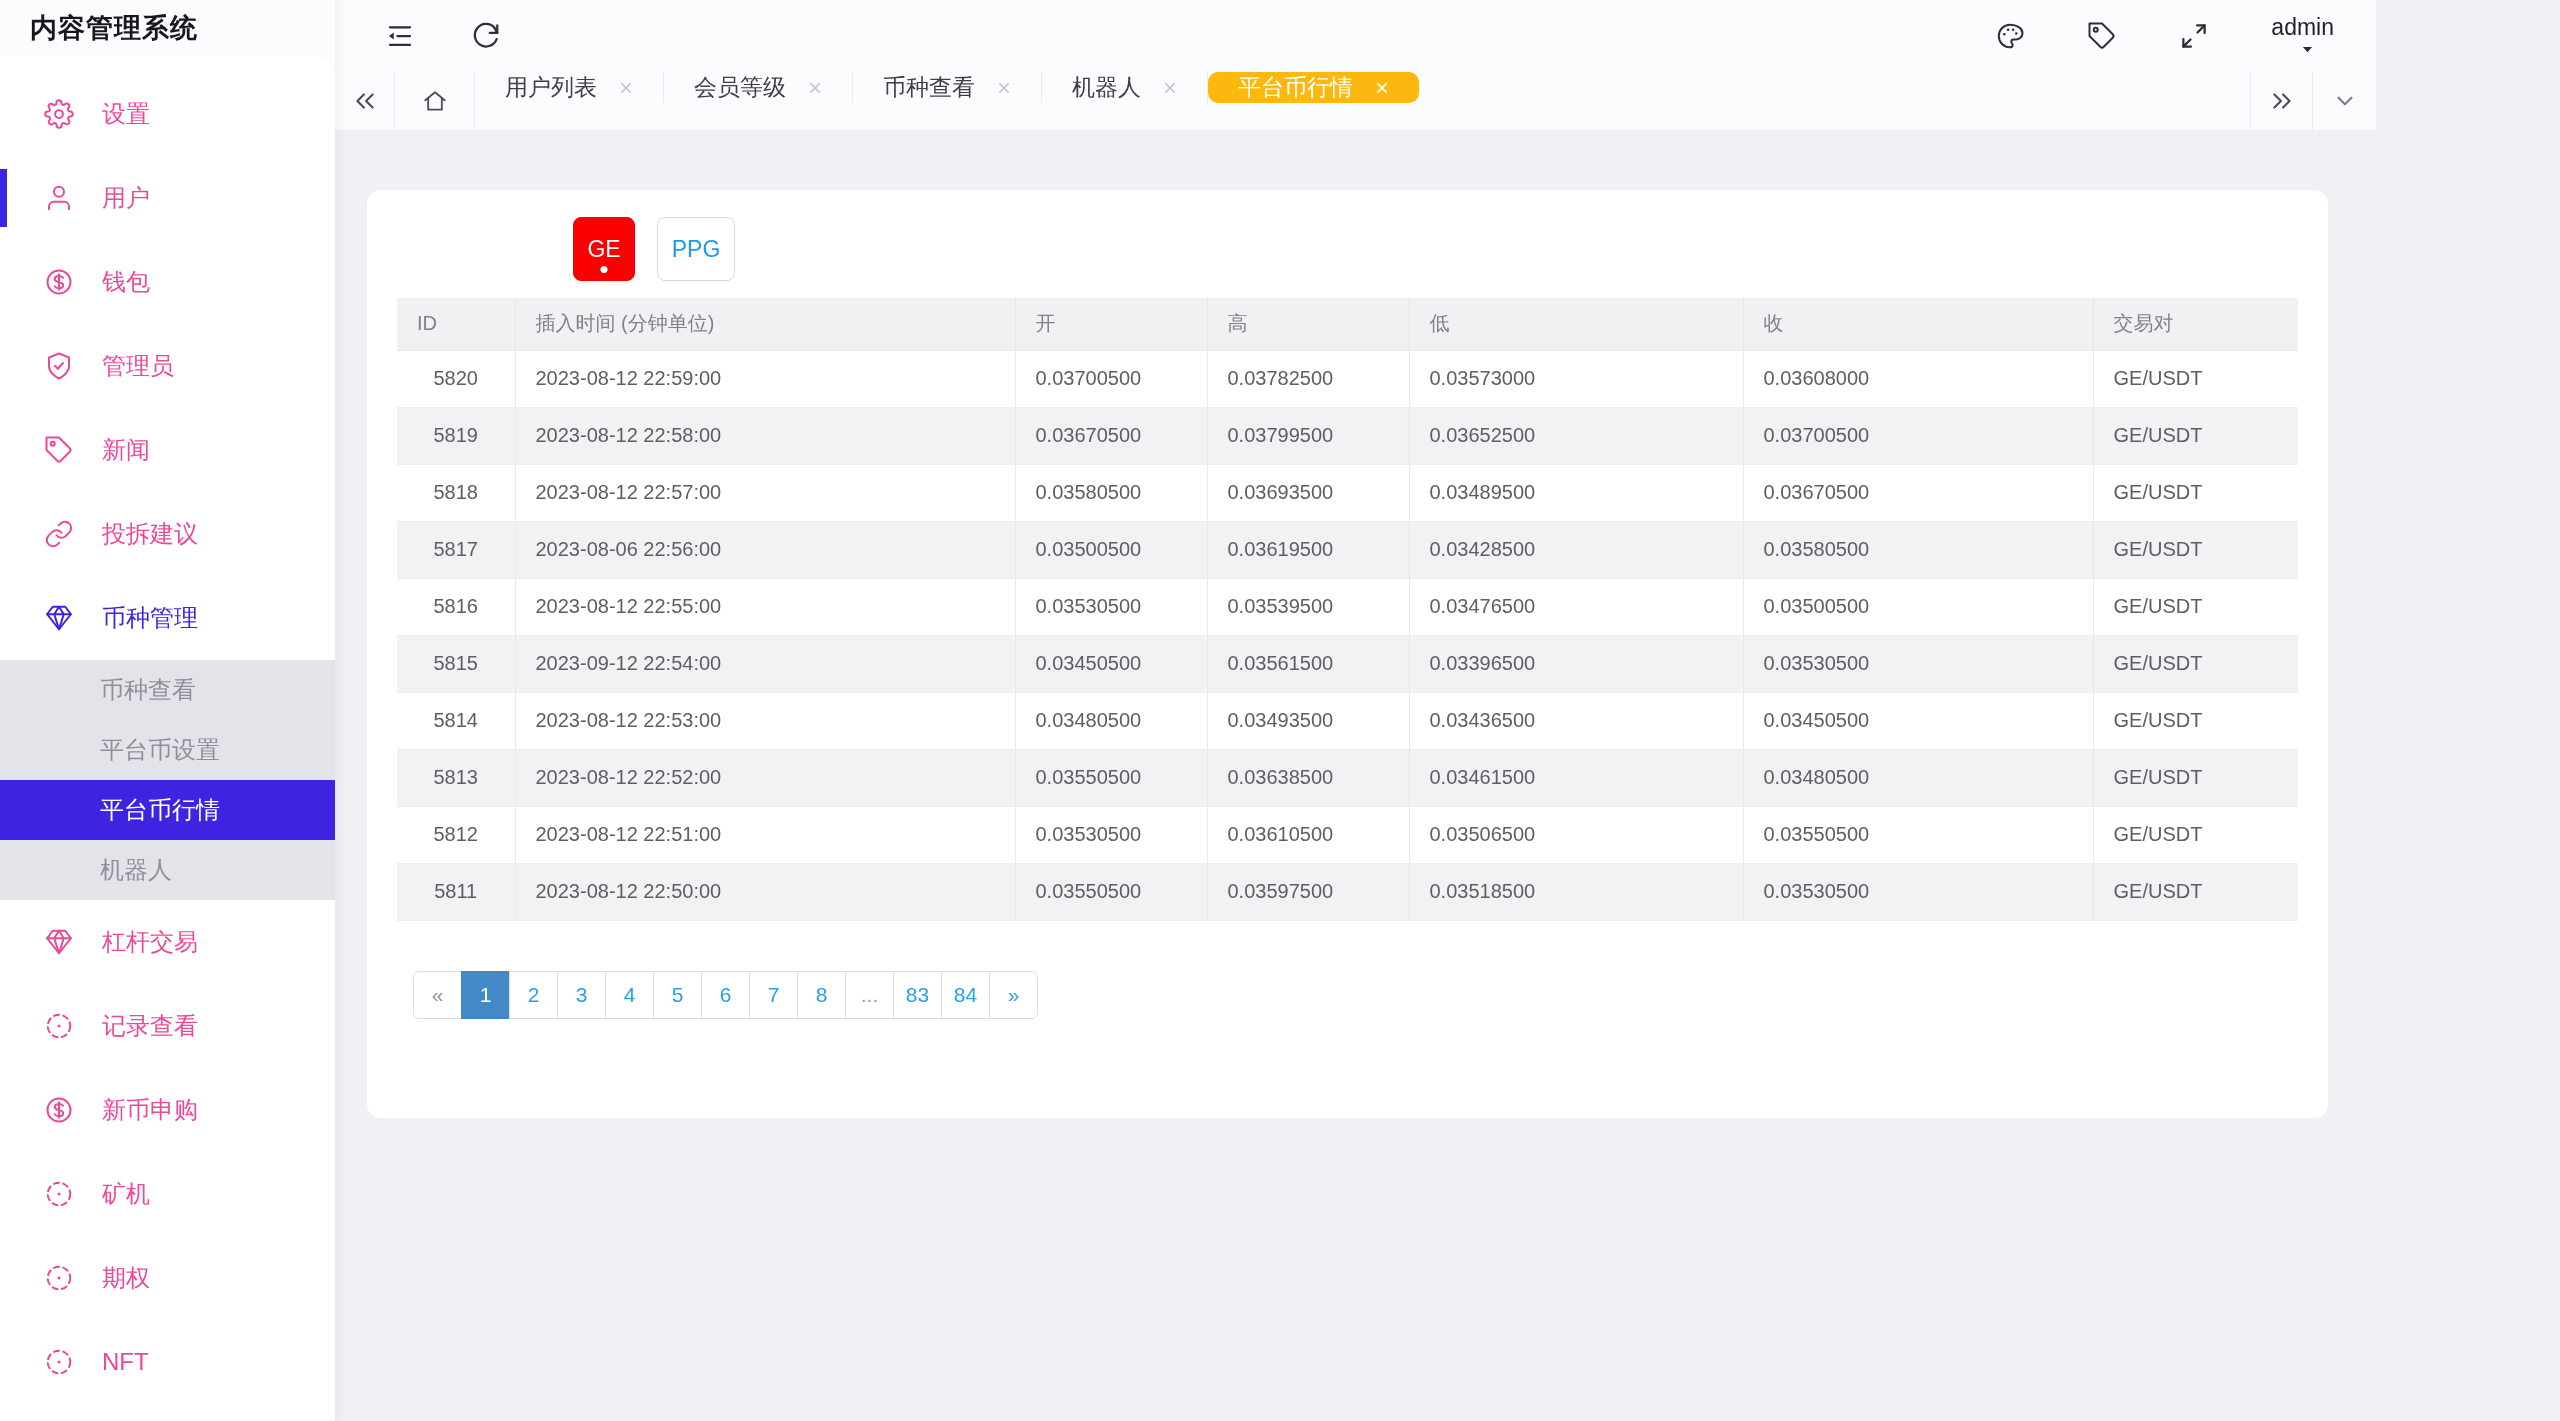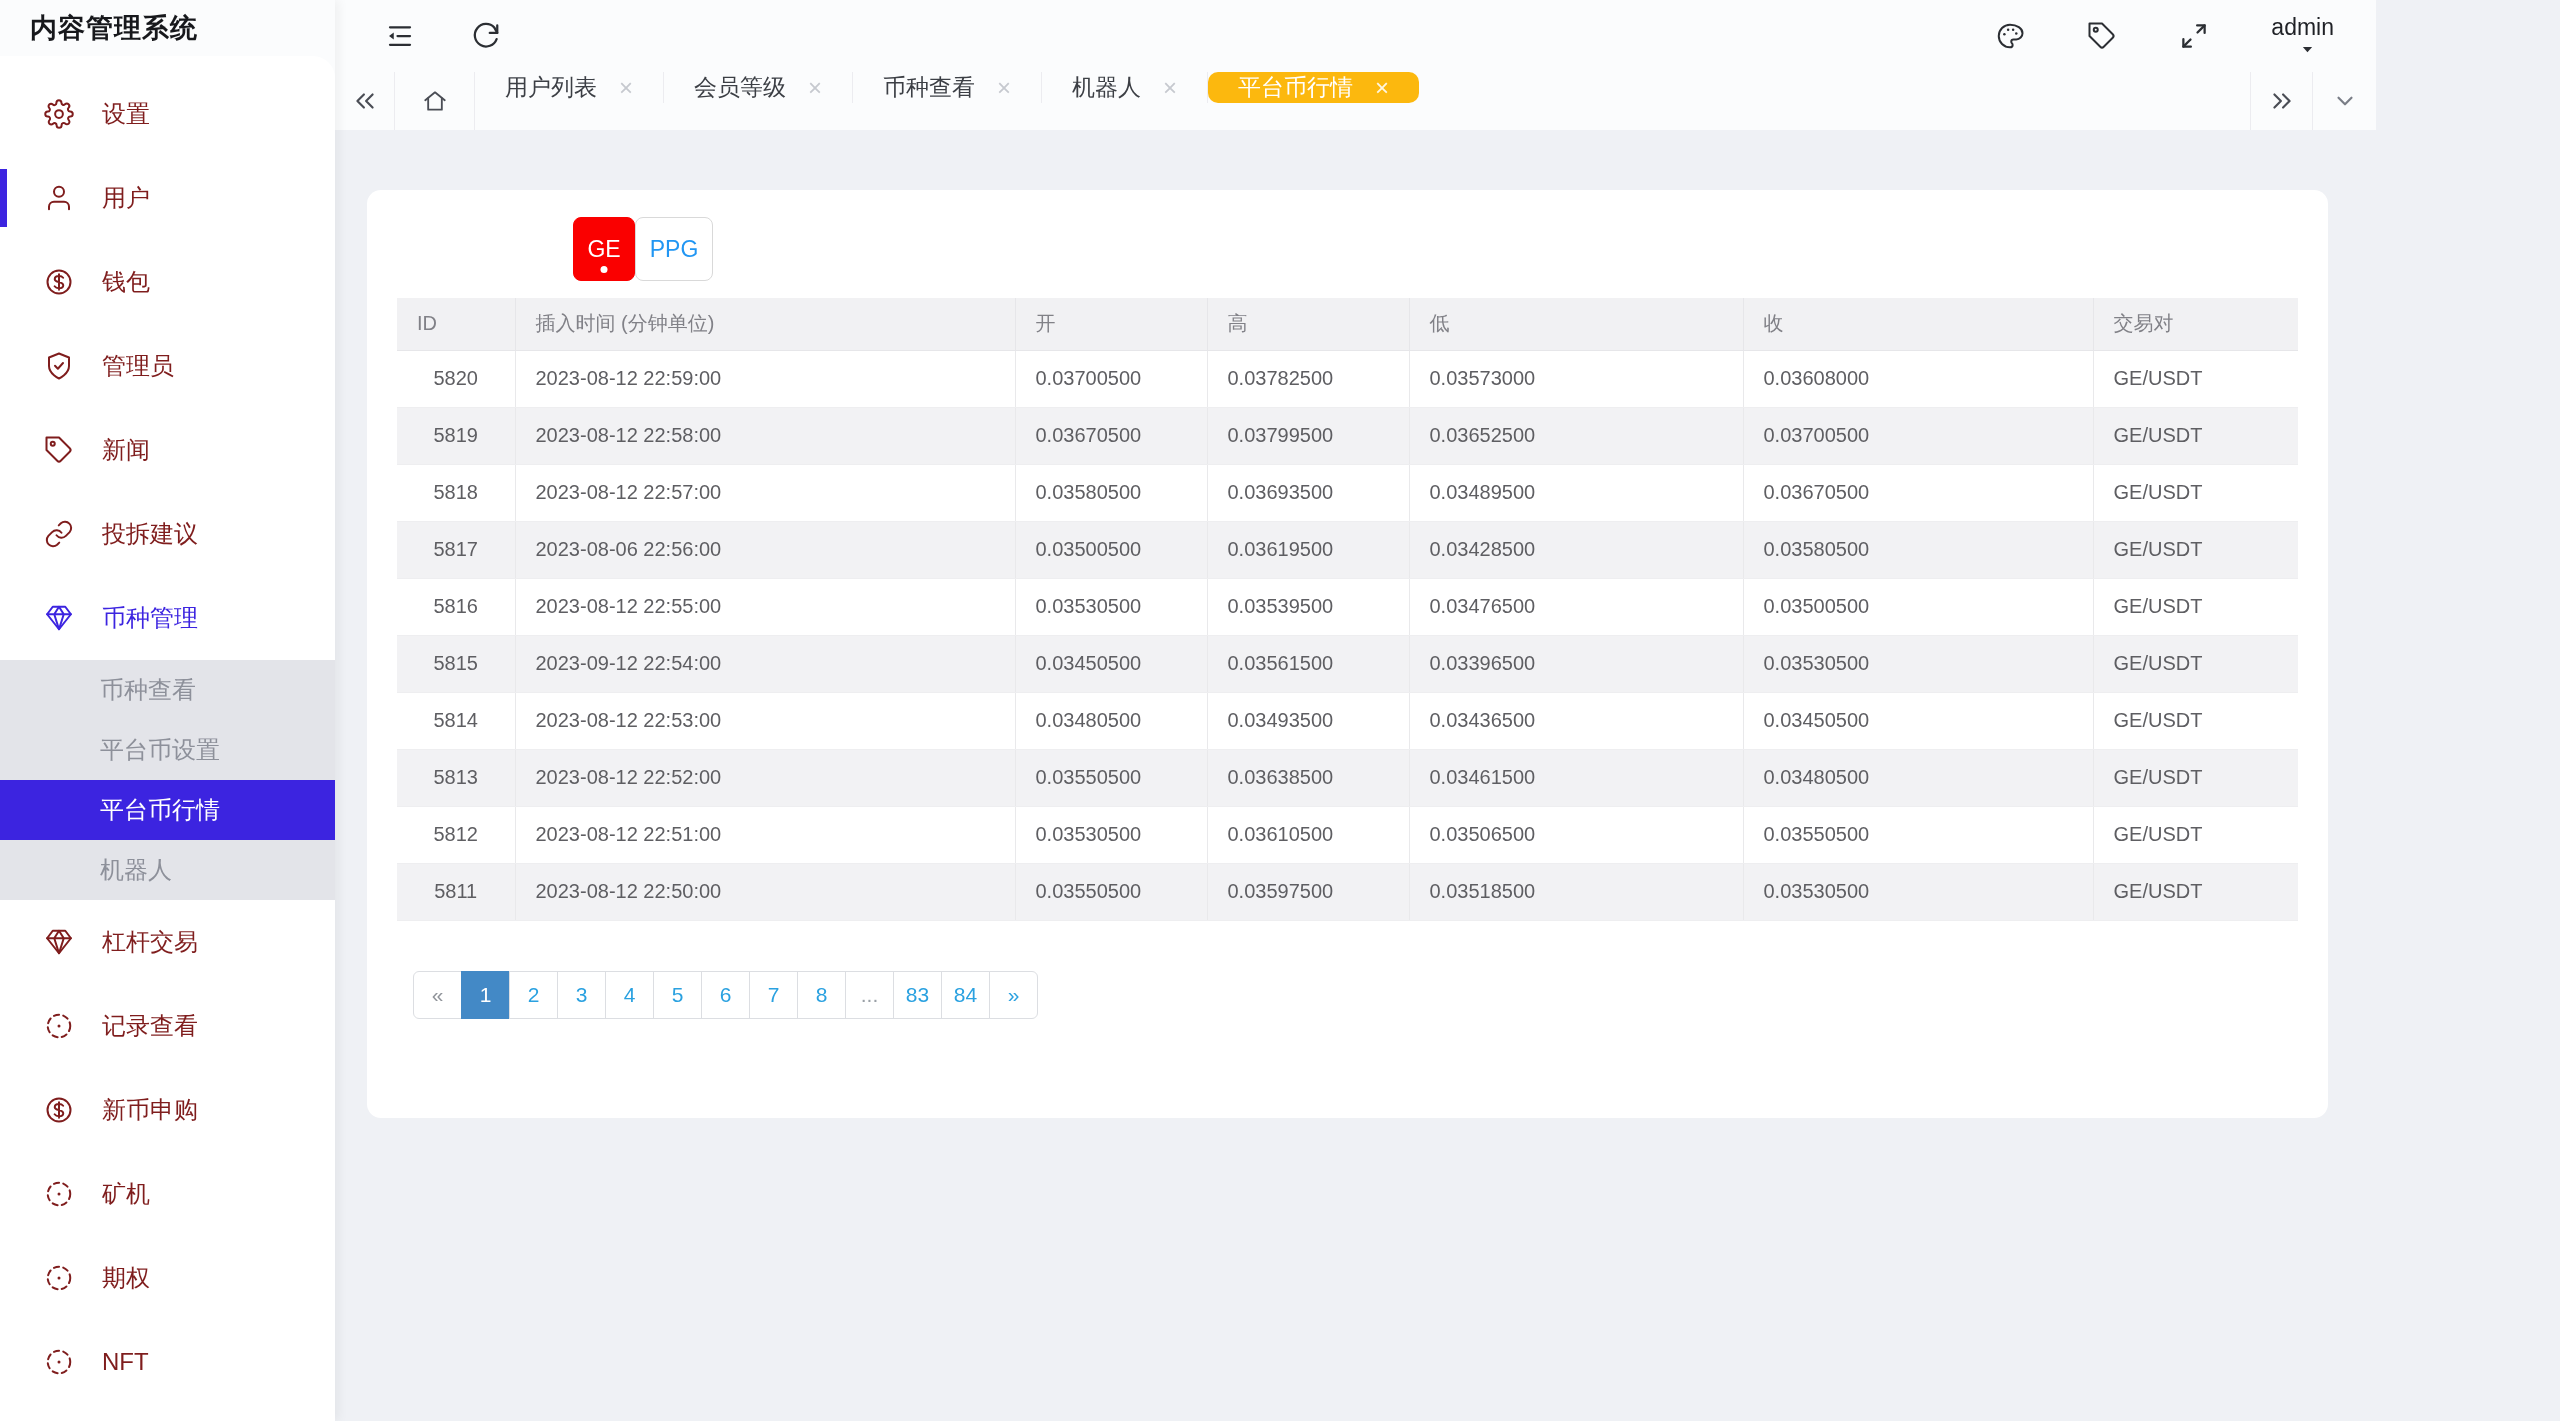--- a/index.html
+++ b/index.html
@@ -7,21 +7,21 @@
     background:#eff1f5; font-family:"Liberation Sans","DejaVu Sans",sans-serif; }
   .app { display:flex; width:2376px; height:1421px; overflow:hidden; }
 
   
   .sidebar { flex:0 0 335px; width:335px; background:#fbfcfd; display:flex; flex-direction:column;
     box-shadow:4px 0 10px rgba(0,0,0,.05); z-index:3; }
   .sidebar-title { height:56px; display:flex; align-items:center; padding-left:30px;
     font-size:27px; font-weight:700; color:#17181c; letter-spacing:1px; }
   .menu { flex:1; background:#fff; border-top-right-radius:22px; padding-top:16px; overflow:hidden; }
   .side-item { position:relative; height:84px; display:flex; align-items:center;
-    padding-left:44px; font-size:24px; color:#7f1d1d; cursor:pointer; }
+    padding-left:44px; font-size:24px; color:#ec4899; cursor:pointer; }
   .side-icon { width:30px; height:30px; margin-right:28px; display:flex; flex:0 0 30px; }
   .side-icon svg { width:30px; height:30px; }
   .side-item.purple { color:#3c24e0; }
   .indicator { position:absolute; left:0; top:13px; width:7px; height:58px; background:#3c24e0; }
   .submenu { background:#e3e4e9; }
   .sub-item { height:60px; display:flex; align-items:center; padding-left:100px;
     font-size:24px; color:#8d909a; cursor:pointer; }
   .sub-item.active { background:#3c24e0; color:#fff; }
 
   
@@ -49,21 +49,21 @@
   .tab { display:flex; align-items:center; padding:0 30px; border-right:1px solid #ececf0;
     font-size:23px; color:#3c3f45; cursor:pointer; white-space:nowrap; }
   .tab .close { margin-left:22px; font-size:24px; color:#c6c9cf; line-height:1; }
   .tab.active { background:#fcb80e; border:none; border-radius:10px; color:#fff; }
   .tab.active .close { color:rgba(255,255,255,.88); }
   .tab-spacer { flex:1; }
 
   .content { flex:1; background:#eff1f5; padding:60px 48px 0 32px; overflow:hidden; }
   .card { background:#fff; border-radius:14px; height:928px; padding:26px 30px; }
 
-  .coin-row { margin:1px 0 17px 149px; display:flex; gap:0;padding-left:27px; }
+  .coin-row { margin:1px 0 17px 149px; display:flex; gap:22px;padding-left:27px; }
   .coin { height:64px; border-radius:8px; display:flex; align-items:center; justify-content:center;
     font-size:23px; cursor:pointer; position:relative; font-family:inherit; }
   .coin.inactive { width:78px; background:#fff; border:1px solid #d9d9d9; color:#2196f3; }
   .coin.active { width:62px; background:#fa0000; border:1px solid #fa0000; color:#fff; }
   .coin.active::after { content:""; position:absolute; bottom:7px; left:50%; transform:translateX(-50%);
     width:7px; height:7px; border-radius:50%; background:#fff; }
 
   table { width:100%; border-collapse:collapse; table-layout:fixed; }
   th { height:52px; background:#f1f1f3; color:#818187; font-weight:400; font-size:20px;
     text-align:left; padding:0 0 0 20px; border-right:1px solid #e6e6e9; border-bottom:1px solid #e6e6e9; }

